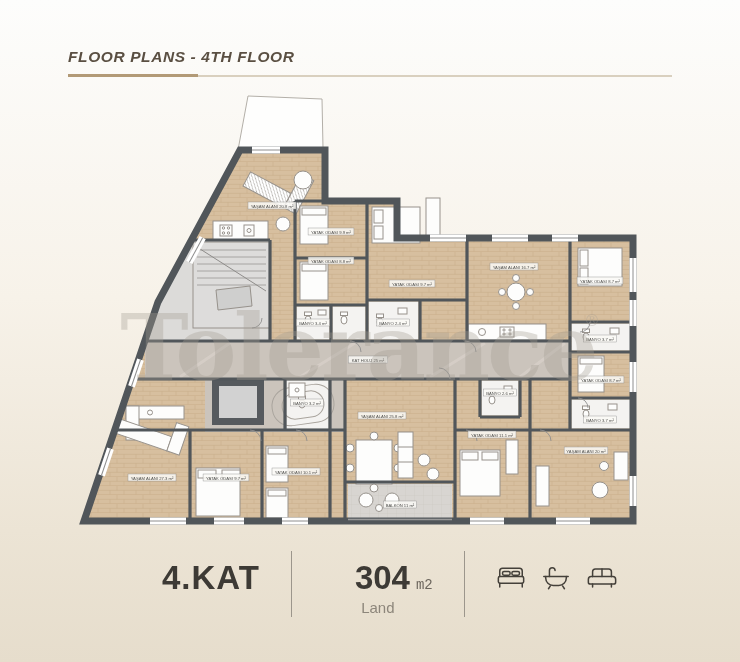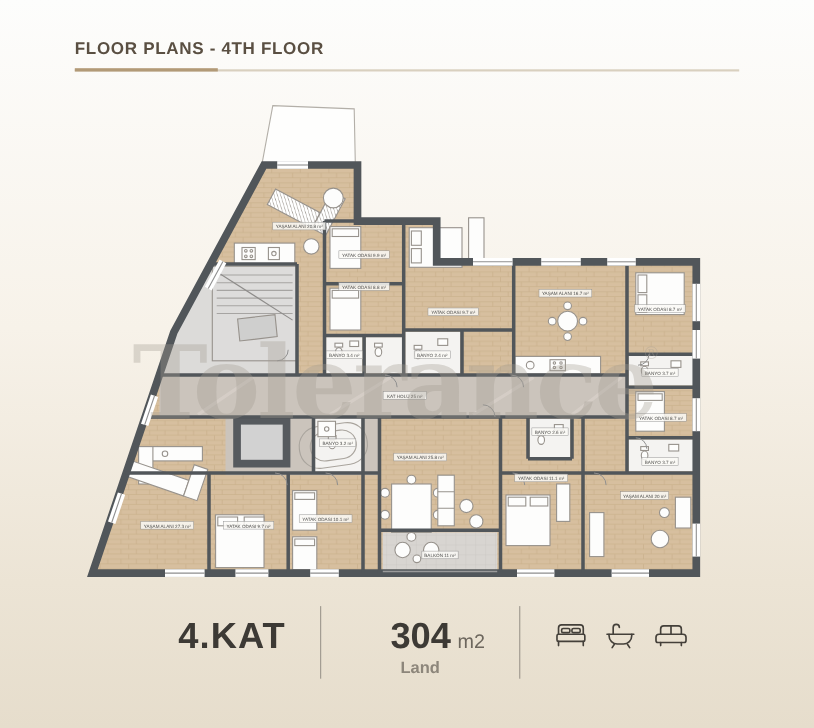--- a/index.html
+++ b/index.html
@@ -1,38 +1,38 @@
 <!DOCTYPE html>
 <html><head>
 <meta charset="utf-8">
 <style>
   html,body{margin:0;padding:0;}
   body{
     width:740px;height:662px;position:relative;overflow:hidden;
     font-family:"Liberation Sans", sans-serif;
     background:linear-gradient(180deg,#fdfdfc 0%,#f7f2e9 45%,#ece4d5 80%,#e6ddcc 100%);
   }
-  .header{position:absolute;left:68px;top:36px;width:604px;}
+  .header{position:absolute;left:68px;top:48px;width:604px;font-style:italic;}
   .header h1{
     margin:0;font-size:15.5px;font-weight:bold;letter-spacing:.6px;
     color:#5a4f42;font-family:"Liberation Sans",sans-serif;
   }
   .rule{position:relative;margin-top:9px;height:2px;background:#d9d0bf;width:604px;}
   .rule .accent{position:absolute;left:0;top:-1px;height:3px;width:130px;background:#b29a77;}
   svg.plan{position:absolute;left:0;top:0;}
   .footer{
     position:absolute;left:162px;top:551px;display:flex;gap:31px;align-items:flex-start;
   }
   .floor-label{font-size:33px;font-weight:bold;color:#3d3a35;padding-top:8px;letter-spacing:1px;}
   .vdiv{width:1px;height:66px;background:#9c968c;}
   .area-block{text-align:center;padding-top:8px;}
   .area-line{display:flex;align-items:baseline;gap:6px;justify-content:center;margin-left:32px;}
   .area-num{font-size:33px;font-weight:bold;color:#3d3a35;}
-  .area-unit{font-size:18px;color:#6d675e;}
-  .area-type{font-size:15px;color:#8d867b;margin-top:2px;font-weight:bold;}
+  .area-unit{font-size:14px;color:#6d675e;font-family:Liberation Mono, monospace;}
+  .area-type{font-size:15px;color:#8d867b;margin-top:2px;}
   .icons{display:flex;gap:15px;padding-top:13px;align-items:center;}
   .icons svg{stroke:#44403a;fill:none;stroke-width:1.6;stroke-linecap:round;stroke-linejoin:round;}
 </style>
 </head>
 <body>
 
 <div class="header">
   <h1>FLOOR PLANS - 4TH FLOOR</h1>
   <div class="rule">
     <div class="accent"></div>

